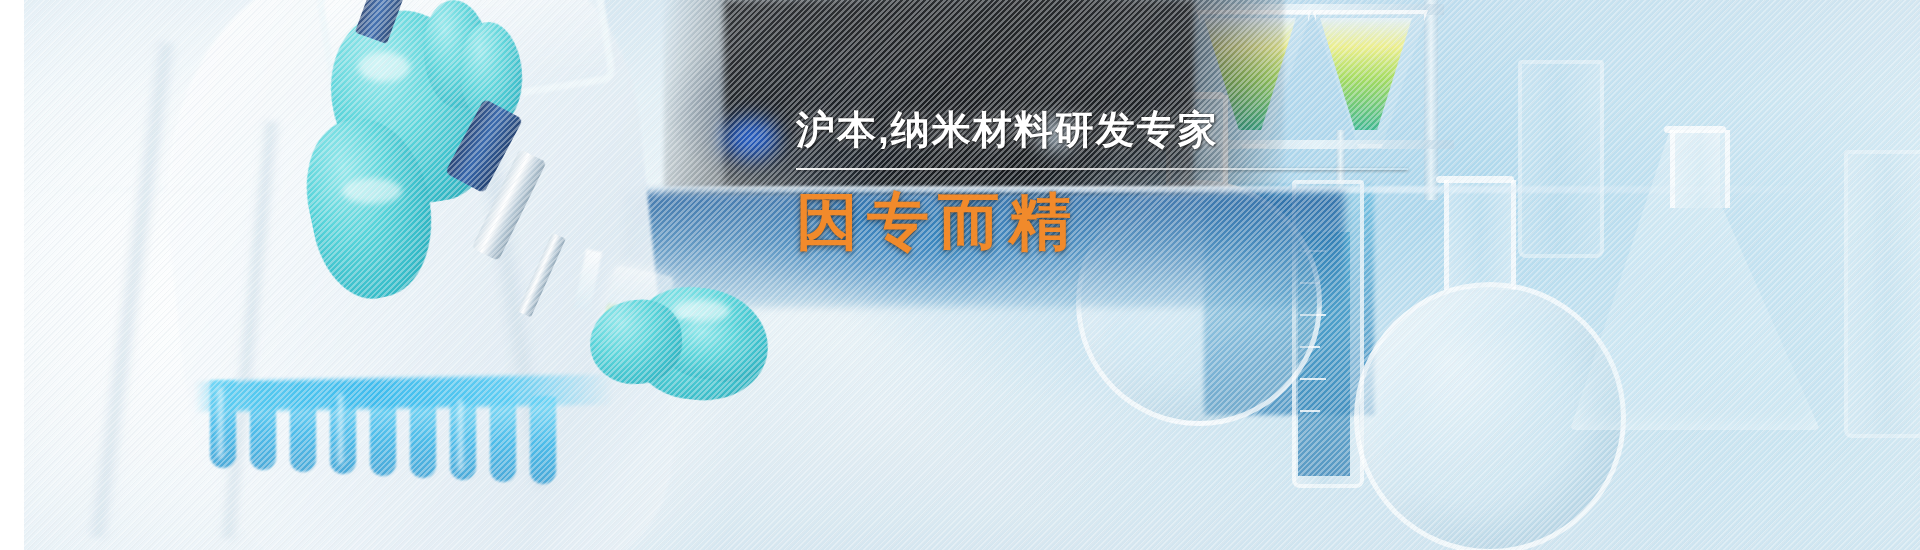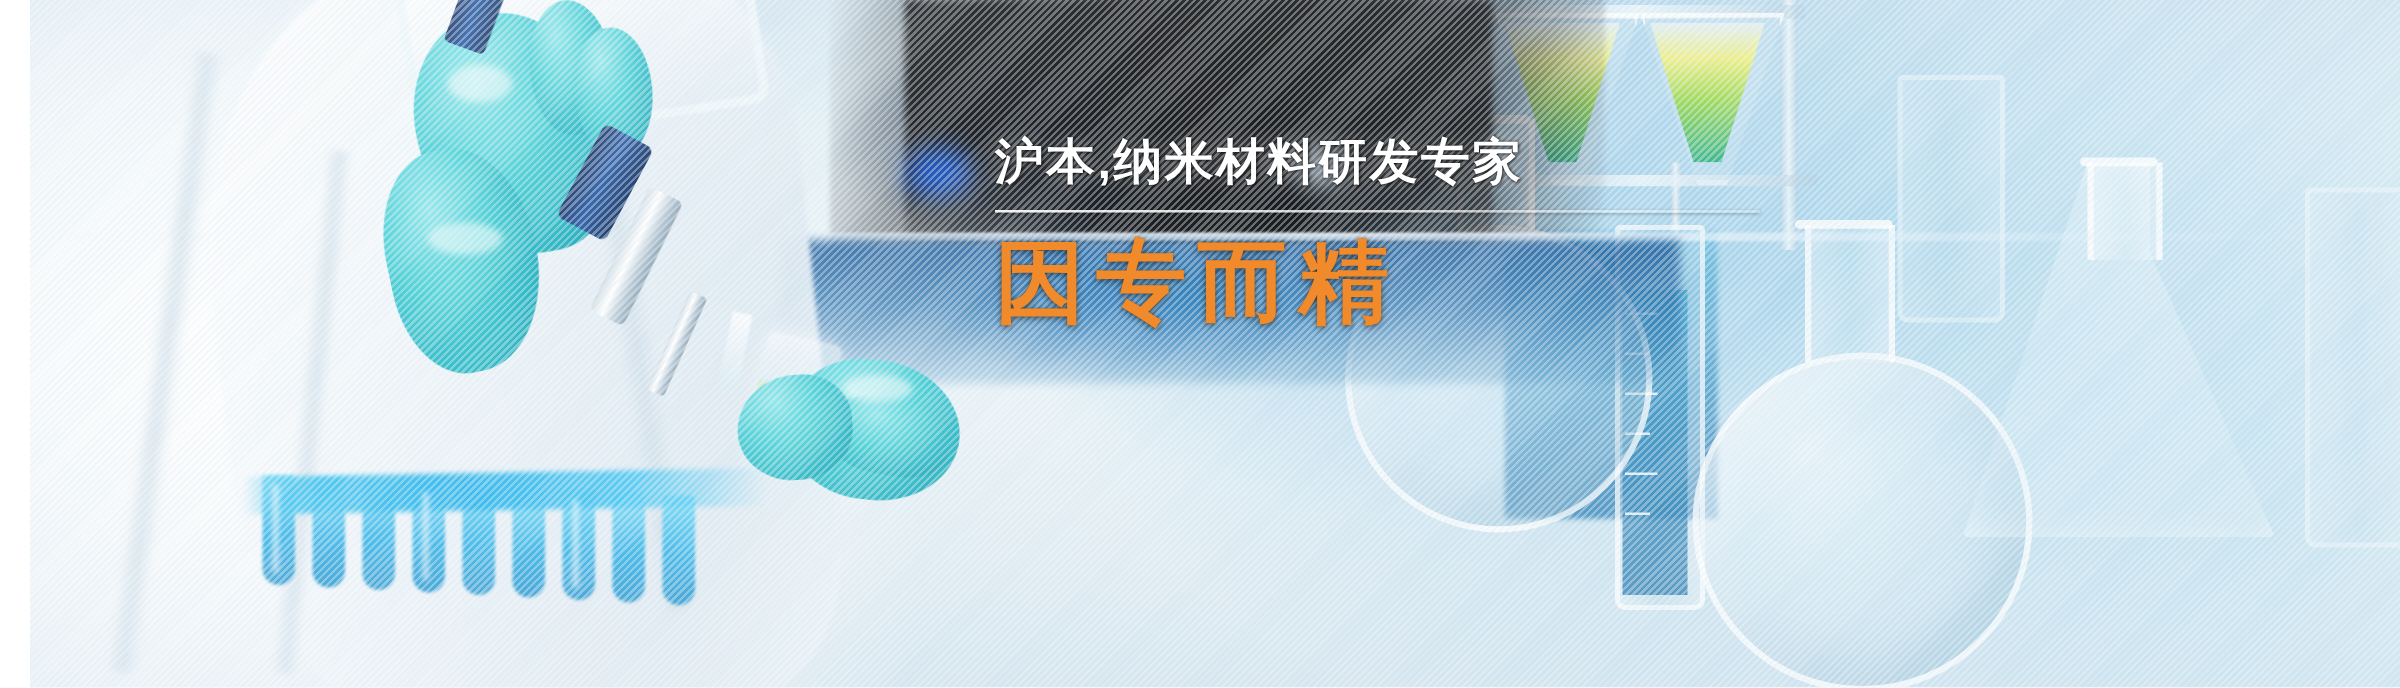--- a/index.html
+++ b/index.html
@@ -248,21 +248,21 @@
       0 0 14px rgba(255,255,255,.35);
   }
   .rule{
     margin-top:19px;
     width:612px;height:2px;
     background:linear-gradient(90deg,rgba(255,255,255,.92) 0%,rgba(255,255,255,.75) 55%,rgba(255,255,255,.18) 100%);
     box-shadow:0 1px 3px rgba(0,0,0,.35);
   }
   .slogan{
     margin-top:19px;
-    font-size:72px;
+    font-size:62px;
     font-weight:bold;
     color:#F18A2B;
     letter-spacing:9px;
     line-height:1.05;
     white-space:nowrap;
     text-shadow:
       0 2px 6px rgba(0,0,0,.45),
       0 0 2px rgba(120,60,0,.5);
   }
   .sub{

